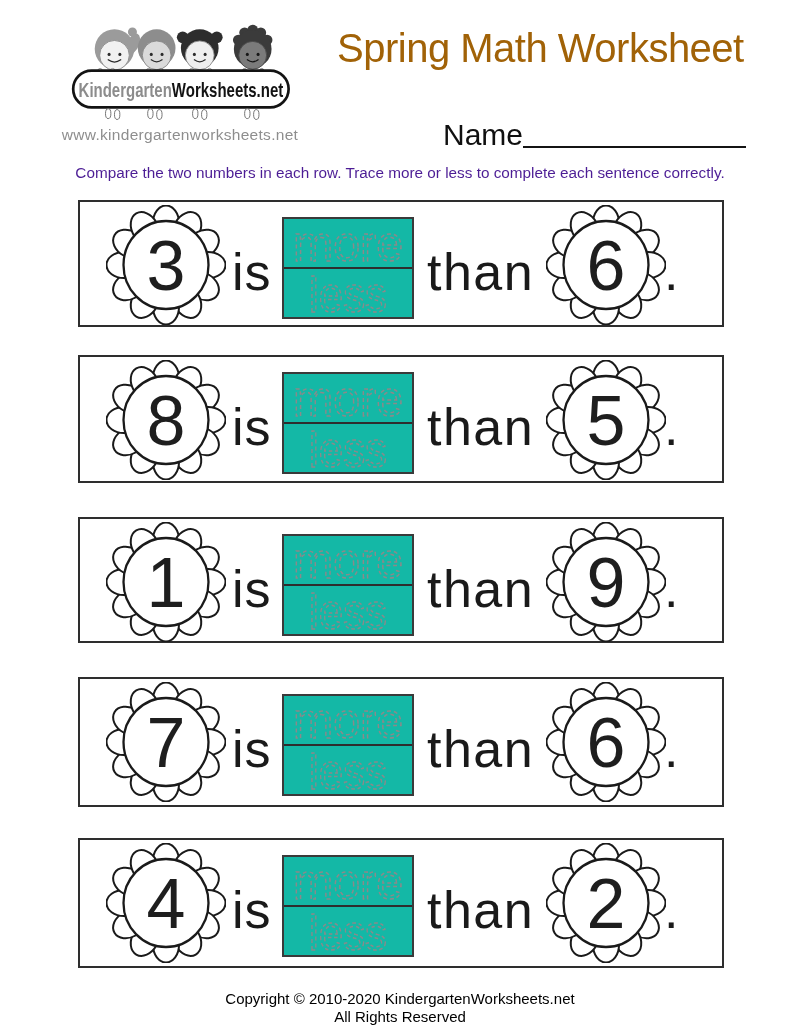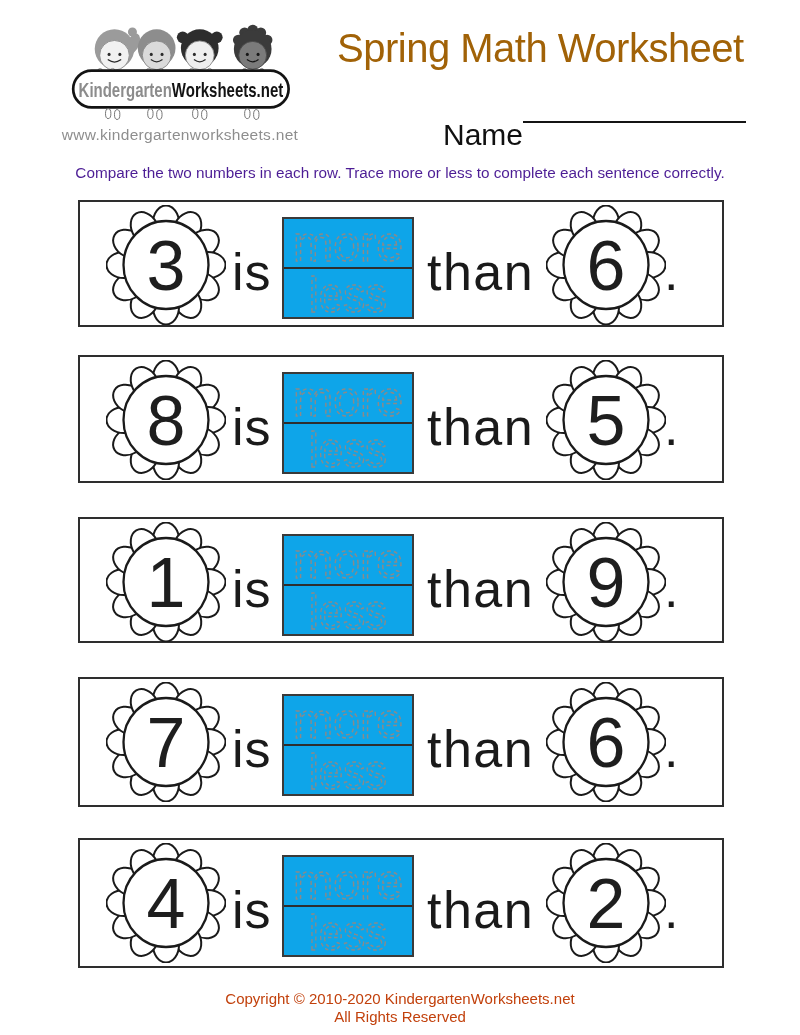--- a/index.html
+++ b/index.html
@@ -5,49 +5,49 @@
   html,body{margin:0;padding:0;background:#fff;}
   .page{position:relative;width:800px;height:1035px;background:#ffffff;overflow:hidden;
         font-family:"Liberation Sans",sans-serif;color:#141414;}
 
   
   .logo-svg{position:absolute;left:55px;top:14px;width:250px;height:114px;}
   .logo-url{position:absolute;left:48px;top:126px;width:264px;text-align:center;
             font-size:15.5px;letter-spacing:.3px;color:#8e8e8e;}
   .title{position:absolute;left:337px;top:26px;font-size:40px;letter-spacing:-.5px;color:#a16207;}
   .subtitle{position:absolute;left:339px;top:77px;font-size:24px;font-weight:600;letter-spacing:.5px;color:#101010;}
-  .name-wrap{position:absolute;left:443px;top:119px;width:303px;display:flex;}
+  .name-wrap{position:absolute;left:443px;top:119px;width:303px;display:flex;align-items:flex-end;}
   .name-label{font-size:30px;line-height:1.05;color:#101010;}
   .name-line{flex:1;border-bottom:2.5px solid #141414;height:2px;margin-bottom:3px;}
   .instruction{position:absolute;left:0;top:164px;width:100%;text-align:center;
                font-size:15.3px;color:#4c1d95;}
 
   
   .row{position:absolute;left:78px;width:646px;border:2px solid #2e2e2e;background:#fff;
        box-sizing:border-box;}
   .flower{position:absolute;top:3px;width:120px;height:120px;}
   .flower.left{left:26px;}
   .flower.right{left:466px;}
   .flower-num{font-size:70px;fill:#1e1e1e;text-anchor:middle;font-family:"Liberation Sans",sans-serif;}
   .word{position:absolute;top:44px;font-size:52px;font-weight:300;line-height:1;color:#1a1a1a;}
   .word.is{left:152px;letter-spacing:1px;}
   .word.than{left:347px;letter-spacing:1.5px;}
   .word.period{left:584px;}
   .trace-box{position:absolute;left:202px;top:15px;width:132px;height:102px;
-             border:2px solid #3a3a3a;box-sizing:border-box;background:#0ea5e9;text-align:center;}
+             border:2px solid #3a3a3a;box-sizing:border-box;background:#14b8a6;text-align:center;}
   .trace-cell{width:128px;box-sizing:border-box;}
   .trace-cell.top{height:50px;border-bottom:2px solid #2e2e2e;}
   .trace-cell.bottom{height:48px;border-radius:23px;}
   .trace-svg{display:block;width:128px;height:48px;}
   .trace{fill:none;stroke:#8a8a8a;stroke-width:1.5;stroke-dasharray:4 3;
          font-size:50px;text-anchor:middle;font-family:"Liberation Sans",sans-serif;}
 
   
   .footer{position:absolute;left:0;top:990px;width:100%;text-align:center;
-          font-size:15px;line-height:17.5px;color:#c2410c;}
+          font-size:15px;line-height:17.5px;color:#000000;}
 </style>
 </head>
 <body>
 
 <div class="page">
 
   <svg width="0" height="0" style="position:absolute" aria-hidden="true">
     <defs>
       <g id="petals" fill="#ffffff" stroke="#1a1a1a" stroke-width="2">
         <ellipse transform="rotate(0)" cx="0" cy="-42" rx="13" ry="17.5"></ellipse>

